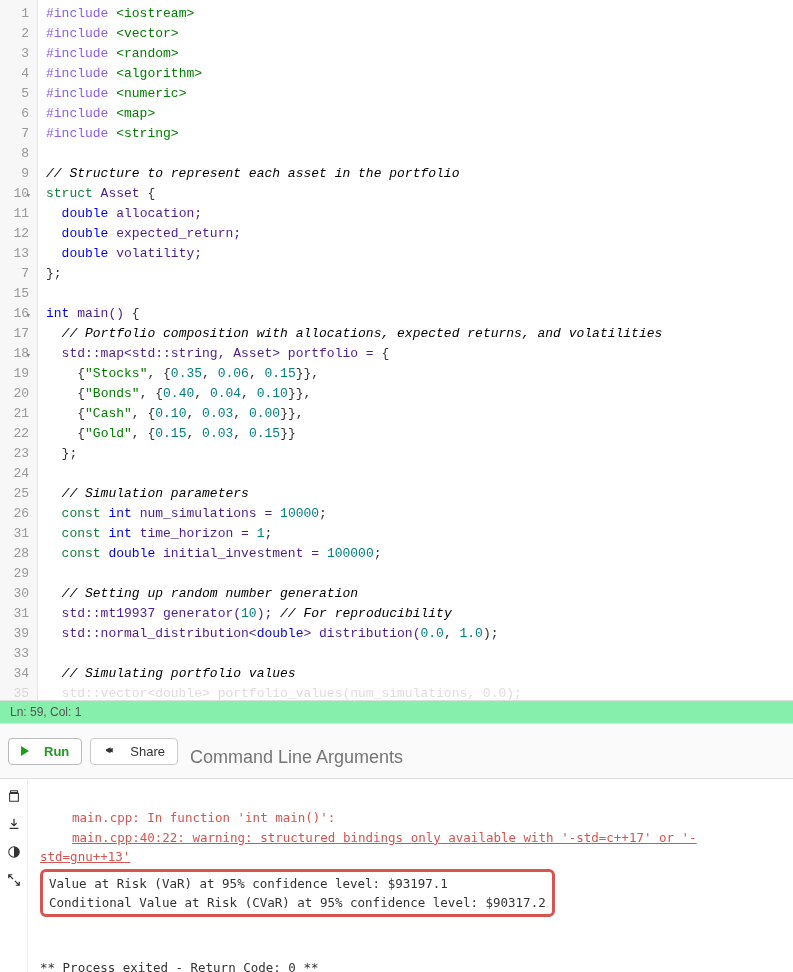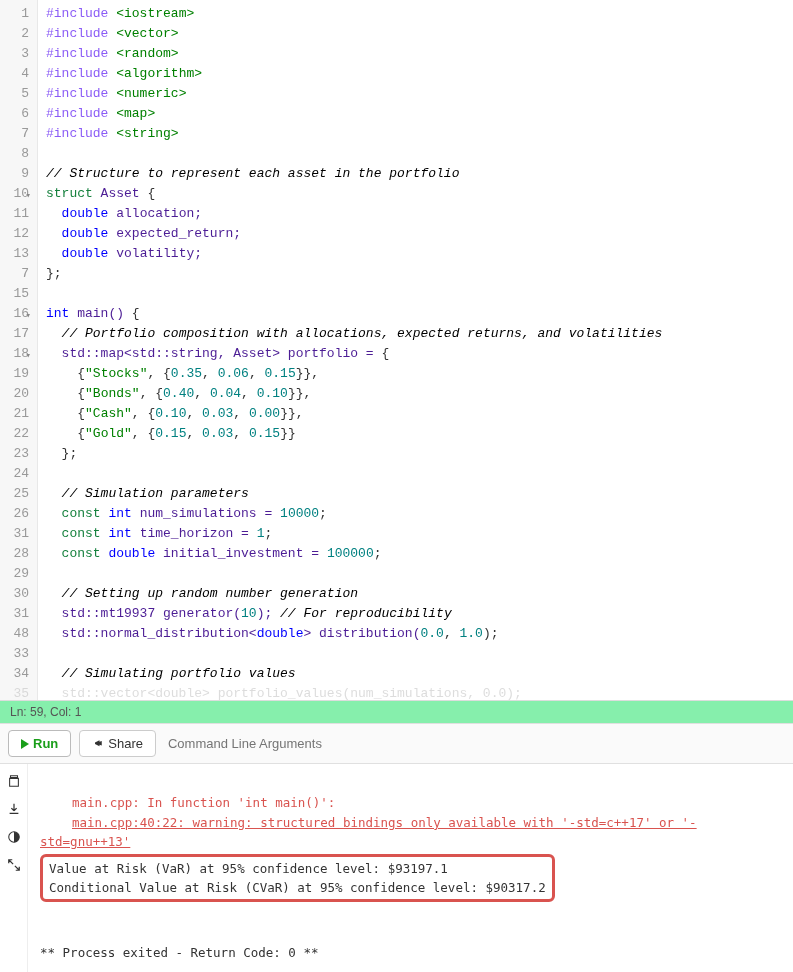--- a/index.html
+++ b/index.html
@@ -13,25 +13,25 @@
 .tok-keyword { color: #15803d; }
 .tok-type { color: #0000ff; }
 .tok-preproc { color: #8b5cf6; }
 .tok-string { color: #008000; }
 .tok-number { color: #008080; }
 .tok-comment { color: #000000; font-style: italic; }
 .tok-punct { color: #333; }
 .tok-ident { color: #4c1d95; }
 .statusbar { background: #86efac; border-top: 1px solid #ddd; padding: 4px 10px; font-family: -apple-system, Helvetica, Arial, sans-serif; font-size: 12px; color: #555; }
 .toolbar { display: flex; align-items: center; gap: 8px; padding: 6px 8px; border-top: 1px solid #e0e0e0; border-bottom: 1px solid #e0e0e0; background: #fafafa; font-family: -apple-system, Helvetica, Arial, sans-serif; }
-.btn { display: inline-flex; align-items: center; gap: 4px; padding: 5px 12px; border: 1px solid #ccc; border-radius: 4px; background: #fff; font-size: 13px; cursor: pointer; color: #333; }
+.btn { display: inline-flex; align-items: center; gap: 15px; padding: 5px 12px; border: 1px solid #ccc; border-radius: 4px; background: #fff; font-size: 13px; cursor: pointer; color: #333; }
 .btn-run { color: #1a9e1a; font-weight: bold; border-color: #bbb; }
 .btn-run .tri { display:inline-block; width:0; height:0; border-left: 8px solid #1a9e1a; border-top: 5px solid transparent; border-bottom: 5px solid transparent; }
 .btn-share svg { width: 12px; height: 12px; }
-.cmd-input { flex: 1; border: none; background: transparent; font-size: 13px; color: #999; padding: 4px; outline: none; }
+.cmd-input { flex: 1; border: none; background: transparent; font-size: 18px; color: #999; padding: 4px; outline: none; margin-top: 13px; }
 .output-wrap { display: flex; }
 .output-gutter { width: 28px; background: #fff; display: flex; flex-direction: column; align-items: center; gap: 14px; padding-top: 10px; border-right: 1px solid #eee; }
 .output-gutter svg { width: 14px; height: 14px; fill: #444; cursor: pointer; }
 .output { flex: 1; padding: 10px 12px; font-family: Menlo, Monaco, Consolas, monospace; line-height: 1.55; white-space: pre-wrap; font-size: 12.5px; }
 .out-warn { color: #d9534f; margin-left: 32px; }
 .out-link { text-decoration: underline; }
 .out-box { border: 3px solid #d9534f; border-radius: 6px; padding: 2px 6px; display: inline-block; margin: 2px 0; }
 .out-normal { color: #333; }
 .cutoff { color: #bbb; opacity: 0.5; }
 </style>
@@ -64,21 +64,21 @@
       <div class="gutter-line">22</div>
       <div class="gutter-line">23</div>
       <div class="gutter-line">24</div>
       <div class="gutter-line">25</div>
       <div class="gutter-line">26</div>
       <div class="gutter-line">31</div>
       <div class="gutter-line">28</div>
       <div class="gutter-line">29</div>
       <div class="gutter-line">30</div>
       <div class="gutter-line">31</div>
-      <div class="gutter-line">48</div>
+      <div class="gutter-line">39</div>
       <div class="gutter-line">33</div>
       <div class="gutter-line">34</div>
       <div class="gutter-line cutoff">35</div>
     </div>
   <div class="code" id="code"><div class="code-line"><span class="tok-preproc">#include </span><span class="tok-string">&lt;iostream&gt;</span></div><div class="code-line"><span class="tok-preproc">#include </span><span class="tok-string">&lt;vector&gt;</span></div><div class="code-line"><span class="tok-preproc">#include </span><span class="tok-string">&lt;random&gt;</span></div><div class="code-line"><span class="tok-preproc">#include </span><span class="tok-string">&lt;algorithm&gt;</span></div><div class="code-line"><span class="tok-preproc">#include </span><span class="tok-string">&lt;numeric&gt;</span></div><div class="code-line"><span class="tok-preproc">#include </span><span class="tok-string">&lt;map&gt;</span></div><div class="code-line"><span class="tok-preproc">#include </span><span class="tok-string">&lt;string&gt;</span></div><div class="code-line"></div><div class="code-line"><span class="tok-comment">// Structure to represent each asset in the portfolio</span></div><div class="code-line"><span class="tok-keyword">struct</span><span class="tok-ident"> Asset </span><span class="tok-punct">{</span></div><div class="code-line"><span class="tok-ident">  </span><span class="tok-type">double</span><span class="tok-ident"> allocation;</span></div><div class="code-line"><span class="tok-ident">  </span><span class="tok-type">double</span><span class="tok-ident"> expected_return;</span></div><div class="code-line"><span class="tok-ident">  </span><span class="tok-type">double</span><span class="tok-ident"> volatility;</span></div><div class="code-line"><span class="tok-punct">};</span></div><div class="code-line"></div><div class="code-line"><span class="tok-type">int</span><span class="tok-ident"> main() </span><span class="tok-punct">{</span></div><div class="code-line"><span class="tok-ident">  </span><span class="tok-comment">// Portfolio composition with allocations, expected returns, and volatilities</span></div><div class="code-line"><span class="tok-ident">  std::map&lt;std::string, Asset&gt; portfolio = </span><span class="tok-punct">{</span></div><div class="code-line"><span class="tok-ident">    </span><span class="tok-punct">{</span><span class="tok-string">"Stocks"</span><span class="tok-punct">, {</span><span class="tok-number">0.35</span><span class="tok-punct">, </span><span class="tok-number">0.06</span><span class="tok-punct">, </span><span class="tok-number">0.15</span><span class="tok-punct">}},</span></div><div class="code-line"><span class="tok-ident">    </span><span class="tok-punct">{</span><span class="tok-string">"Bonds"</span><span class="tok-punct">, {</span><span class="tok-number">0.40</span><span class="tok-punct">, </span><span class="tok-number">0.04</span><span class="tok-punct">, </span><span class="tok-number">0.10</span><span class="tok-punct">}},</span></div><div class="code-line"><span class="tok-ident">    </span><span class="tok-punct">{</span><span class="tok-string">"Cash"</span><span class="tok-punct">, {</span><span class="tok-number">0.10</span><span class="tok-punct">, </span><span class="tok-number">0.03</span><span class="tok-punct">, </span><span class="tok-number">0.00</span><span class="tok-punct">}},</span></div><div class="code-line"><span class="tok-ident">    </span><span class="tok-punct">{</span><span class="tok-string">"Gold"</span><span class="tok-punct">, {</span><span class="tok-number">0.15</span><span class="tok-punct">, </span><span class="tok-number">0.03</span><span class="tok-punct">, </span><span class="tok-number">0.15</span><span class="tok-punct">}}</span></div><div class="code-line"><span class="tok-ident">  </span><span class="tok-punct">};</span></div><div class="code-line"></div><div class="code-line"><span class="tok-ident">  </span><span class="tok-comment">// Simulation parameters</span></div><div class="code-line"><span class="tok-ident">  </span><span class="tok-keyword">const</span><span class="tok-ident"> </span><span class="tok-type">int</span><span class="tok-ident"> num_simulations = </span><span class="tok-number">10000</span><span class="tok-punct">;</span></div><div class="code-line"><span class="tok-ident">  </span><span class="tok-keyword">const</span><span class="tok-ident"> </span><span class="tok-type">int</span><span class="tok-ident"> time_horizon = </span><span class="tok-number">1</span><span class="tok-punct">;</span></div><div class="code-line"><span class="tok-ident">  </span><span class="tok-keyword">const</span><span class="tok-ident"> </span><span class="tok-type">double</span><span class="tok-ident"> initial_investment = </span><span class="tok-number">100000</span><span class="tok-punct">;</span></div><div class="code-line"></div><div class="code-line"><span class="tok-ident">  </span><span class="tok-comment">// Setting up random number generation</span></div><div class="code-line"><span class="tok-ident">  std::mt19937 generator(</span><span class="tok-number">10</span><span class="tok-ident">); </span><span class="tok-comment">// For reproducibility</span></div><div class="code-line"><span class="tok-ident">  std::normal_distribution&lt;</span><span class="tok-type">double</span><span class="tok-ident">&gt; distribution(</span><span class="tok-number">0.0</span><span class="tok-punct">, </span><span class="tok-number">1.0</span><span class="tok-punct">);</span></div><div class="code-line"></div><div class="code-line"><span class="tok-ident">  </span><span class="tok-comment">// Simulating portfolio values</span></div><div class="code-line cutoff">  std::vector&lt;double&gt; portfolio_values(num_simulations, 0.0);</div></div>
 </div>
 
 <div class="statusbar">
   <span>Ln: 59,  Col: 1</span>
 </div>

